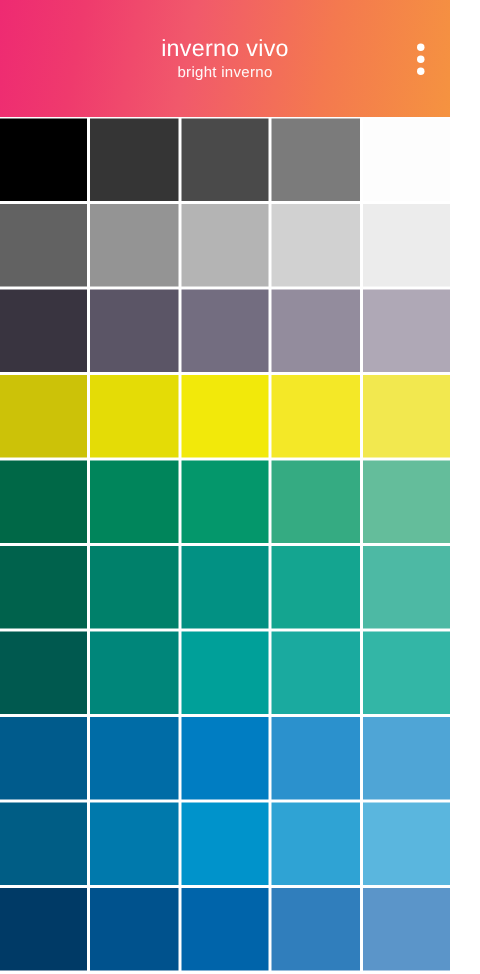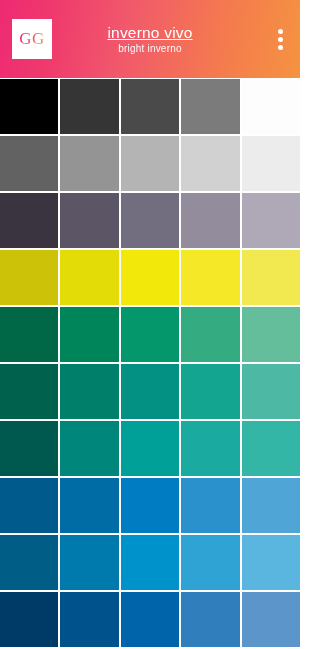--- a/index.html
+++ b/index.html
@@ -43,21 +43,20 @@
     display:flex; flex-direction:column;
     align-items:center; justify-content:center;
     pointer-events:none;
   }
   .title {
     color:#ffffff;
     font-size:15.5px;
     font-weight:400;
     letter-spacing:0.2px;
     line-height:19px;
-    text-decoration:underline;
   }
   .subtitle {
     color:#ffffff;
     font-size:10px;
     font-weight:400;
     letter-spacing:0.2px;
     line-height:14px;
     opacity:0.96;
   }
   .menu-btn {
@@ -98,23 +97,20 @@
     cursor:pointer;
   }
 </style>
 </head>
 <body>
 
 <div class="app">
 
   <div class="header">
 
-    <div class="logo-box">
-      <span class="logo-text">GG</span>
-    </div>
 
     <div class="titles">
       <div class="title">inverno vivo</div>
       <div class="subtitle">bright inverno</div>
     </div>
 
     <div class="menu-btn">
       <span></span>
       <span></span>
       <span></span>

